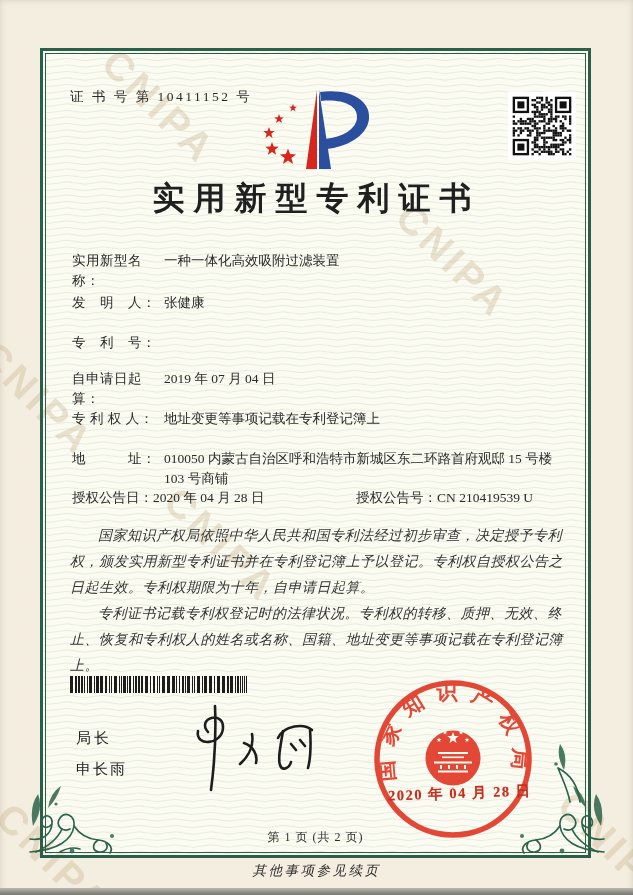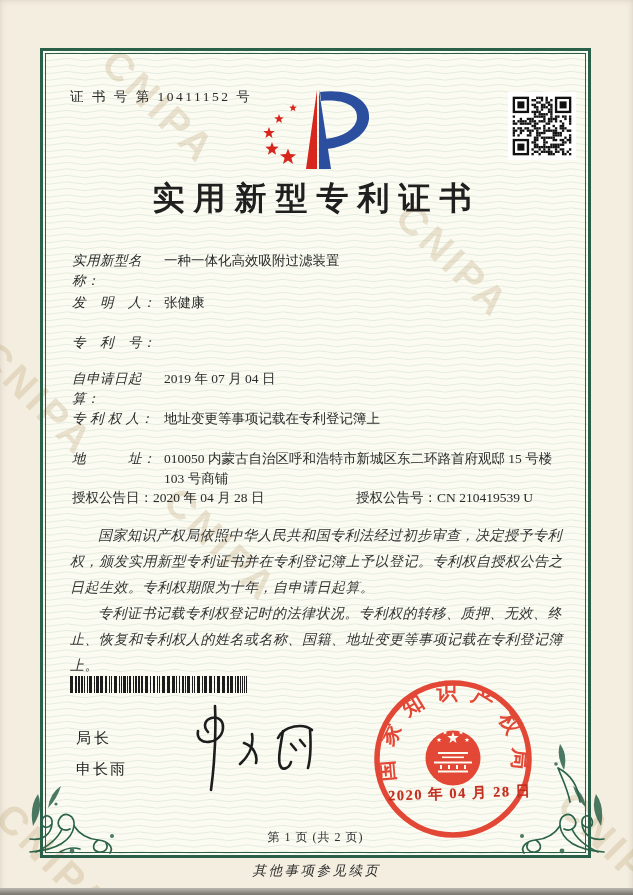--- a/index.html
+++ b/index.html
@@ -27,21 +27,21 @@
 
   .certno { position:absolute; left:70px; top:88px; font-size:13.5px; letter-spacing:2.5px;text-align:right; }
 
   .logo { position:absolute; left:244px; top:87px; }
   .qr   { position:absolute; left:508px; top:92px; width:68px; height:68px; background:#fff; }
 
   .title { position:absolute; left:0; top:177px; width:633px; text-align:center;
            font-size:32px; font-weight:bold; letter-spacing:9px; color:#1f1f1f; }
 
   .row { position:absolute; left:72px; width:482px; display:flex; font-size:13.5px; line-height:20px; }
-  .row .lbl { flex:0 0 92px; letter-spacing:.5px;font-style:italic; }
+  .row .lbl { flex:0 0 92px; letter-spacing:.5px; }
   .row .val { flex:1; }
   .grant-pair { position:absolute; font-size:13.5px; line-height:20px; white-space:nowrap; }
 
   .paras { position:absolute; left:70px; top:523px; width:496px; font-style:italic;
            font-size:14px; line-height:26px; color:#333; }
   .paras p { text-indent:2em; letter-spacing:.5px; }
 
   .barcode { position:absolute; left:70px; top:676px; width:182px; height:17px;
              font-size:0; white-space:nowrap; overflow:hidden; }
   .barcode span { display:inline-block; height:100%; background:#1c1c1c; vertical-align:top; }

